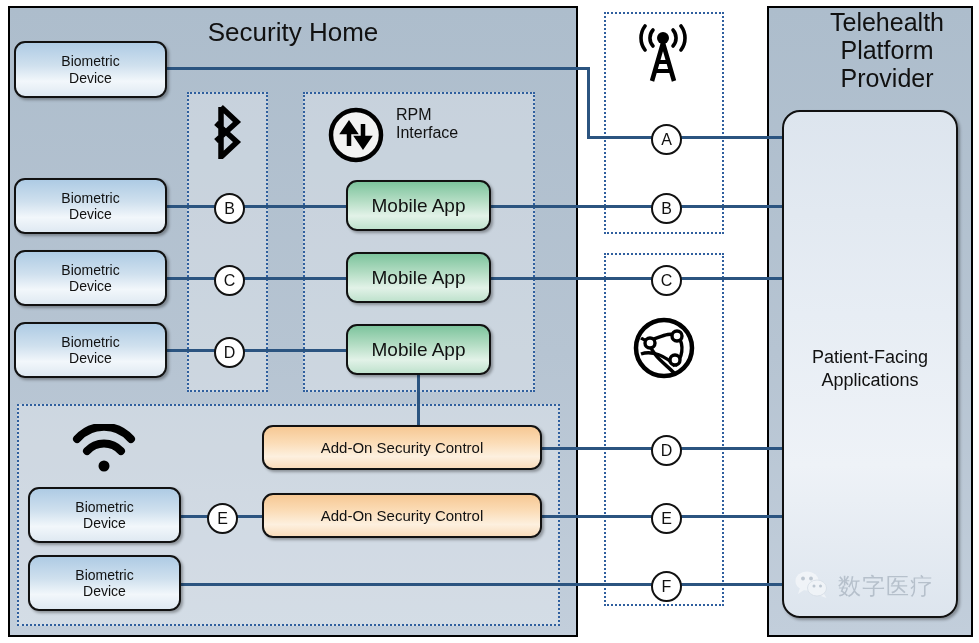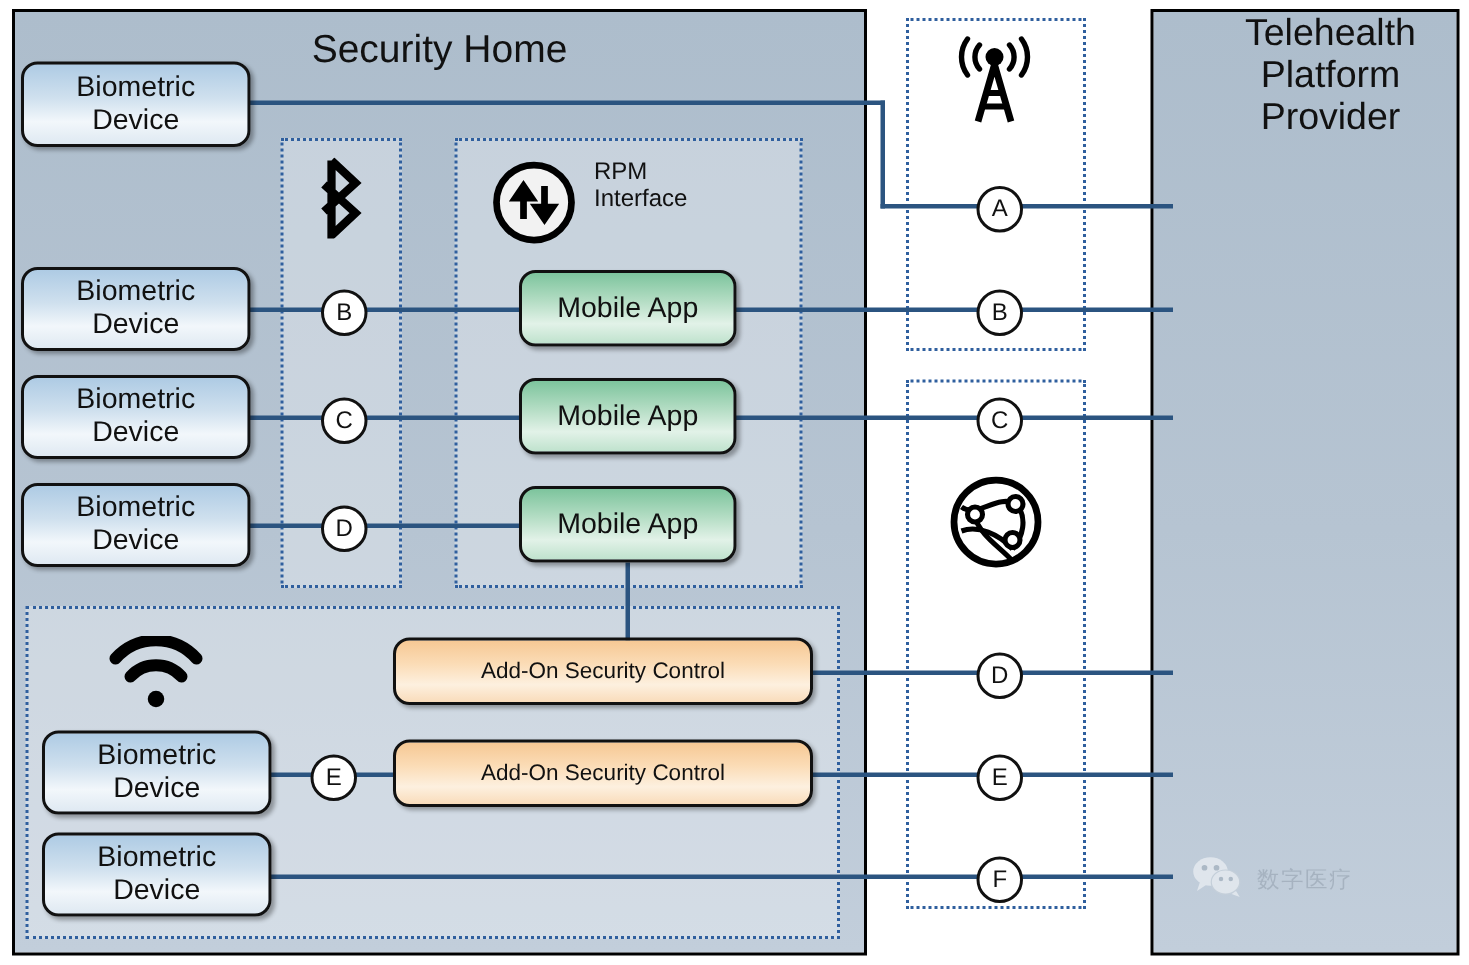--- a/index.html
+++ b/index.html
@@ -51,21 +51,21 @@
     justify-content:center;
     text-align:center;
     color:#111;
     line-height:1.15;
     white-space:pre-line;
     box-shadow:2px 2px 3px rgba(0,0,0,0.33);
     z-index:6;
   }
   .node.device{
     background:linear-gradient(180deg,#aecbe4 0%,#cfe0ee 42%,#f2f7fb 72%,#dfe9f2 100%);
-    font-size:19px;
+    font-size:14px;
   }
   .node.app{
     background:linear-gradient(180deg,#7dc49d 0%,#b4ddc4 40%,#e2f2e8 72%,#bfe2cd 100%);
     font-size:19px;
   }
   .node.addon{
     background:linear-gradient(180deg,#f6c894 0%,#fbdcb6 38%,#fdf0df 72%,#f9dcbb 100%);
     font-size:15px;
   }
   .node.bigpanel{
@@ -108,21 +108,21 @@
   
   .watermark{
     position:absolute;
     display:flex;align-items:center;gap:9px;
     opacity:0.50;
     z-index:9;
     pointer-events:none;
   }
   .wm-text{
     font-family:"DejaVu Sans",sans-serif;
-    font-size:15px;
+    font-size:23px;
     color:#8d9aa8;
     letter-spacing:1px;
   }
 </style>
 </head>
 <body>
 
 <div id="canvas">
 
   <div class="zone" style="left:8px;top:6px;width:570px;height:631px;"></div>
@@ -243,20 +243,24 @@
   <div class="node app" style="left:346px;top:180px;width:145px;height:51px;">Mobile App</div>
 
   <div class="node app" style="left:346px;top:252px;width:145px;height:51px;">Mobile App</div>
 
   <div class="node app" style="left:346px;top:324px;width:145px;height:51px;">Mobile App</div>
 
   <div class="node addon" style="left:262px;top:425px;width:280px;height:45px;">Add-On Security Control</div>
 
   <div class="node addon" style="left:262px;top:493px;width:280px;height:45px;">Add-On Security Control</div>
 
+  <div class="node bigpanel" style="left:782px;top:110px;width:176px;height:508px;">
+    <span class="bigpanel-label" style="top:234px;">Patient-Facing
+Applications</span>
+  </div>
 
   <div class="marker" style="left:214px;top:193px;">B</div>
   <div class="marker" style="left:214px;top:265px;">C</div>
   <div class="marker" style="left:214px;top:337px;">D</div>
   <div class="marker" style="left:207px;top:503px;">E</div>
 
   <div class="marker" style="left:651px;top:124px;">A</div>
   <div class="marker" style="left:651px;top:193px;">B</div>
   <div class="marker" style="left:651px;top:265px;">C</div>
   <div class="marker" style="left:651px;top:435px;">D</div>

